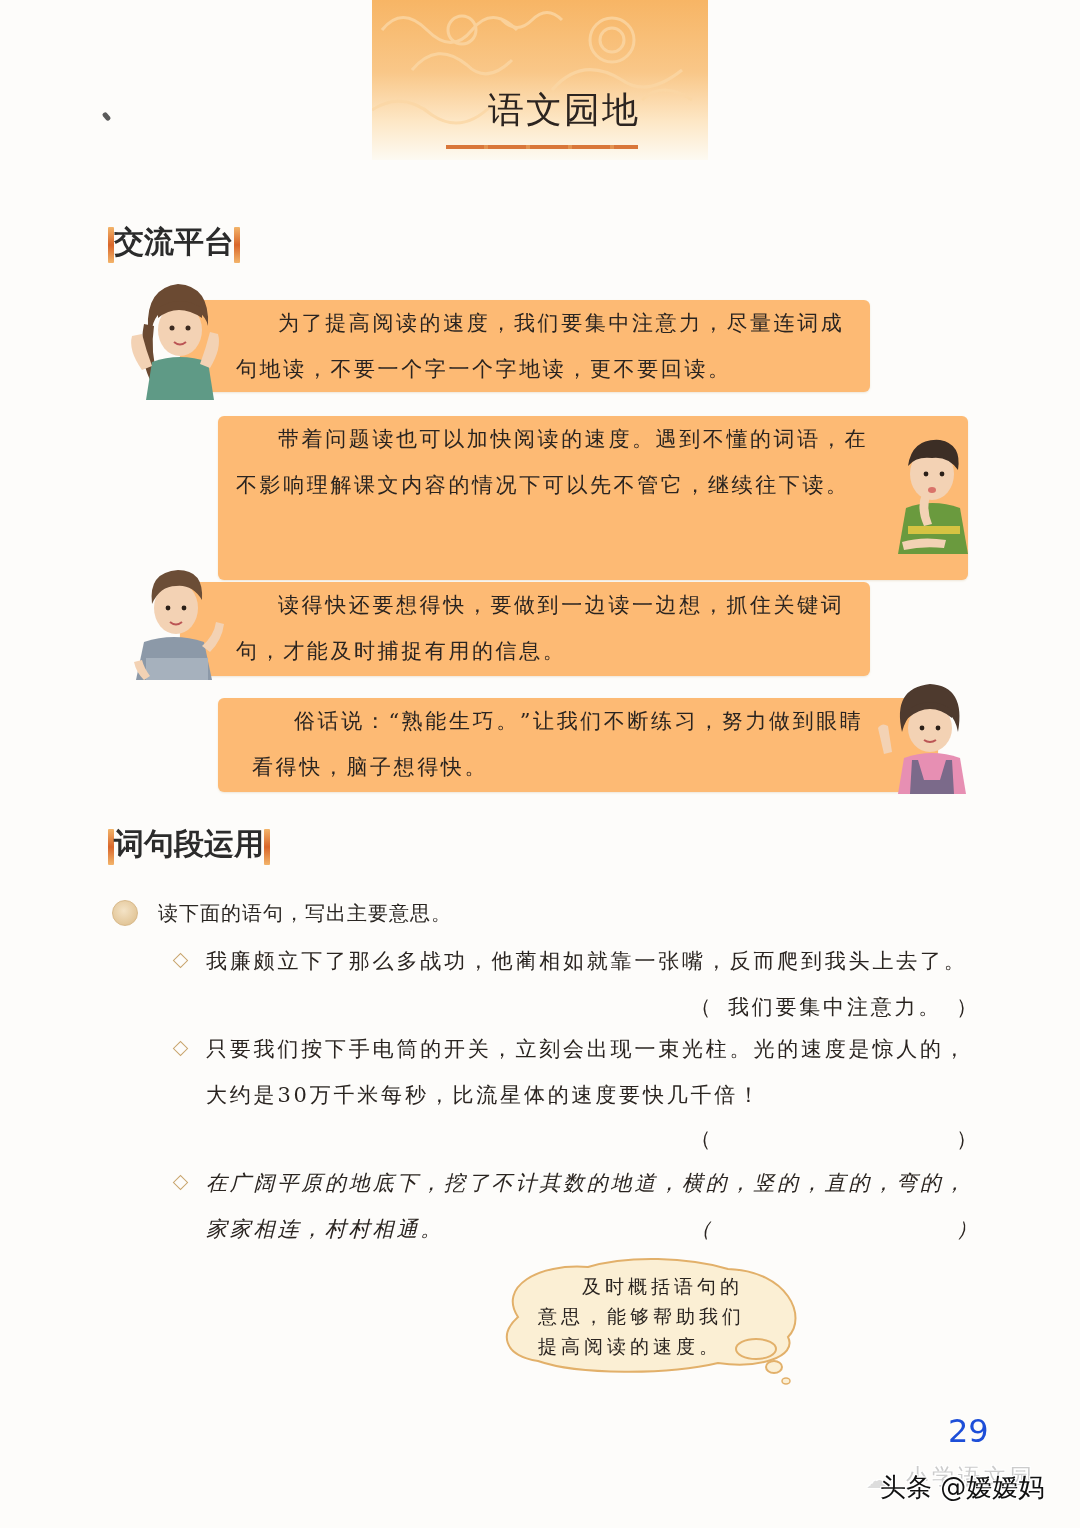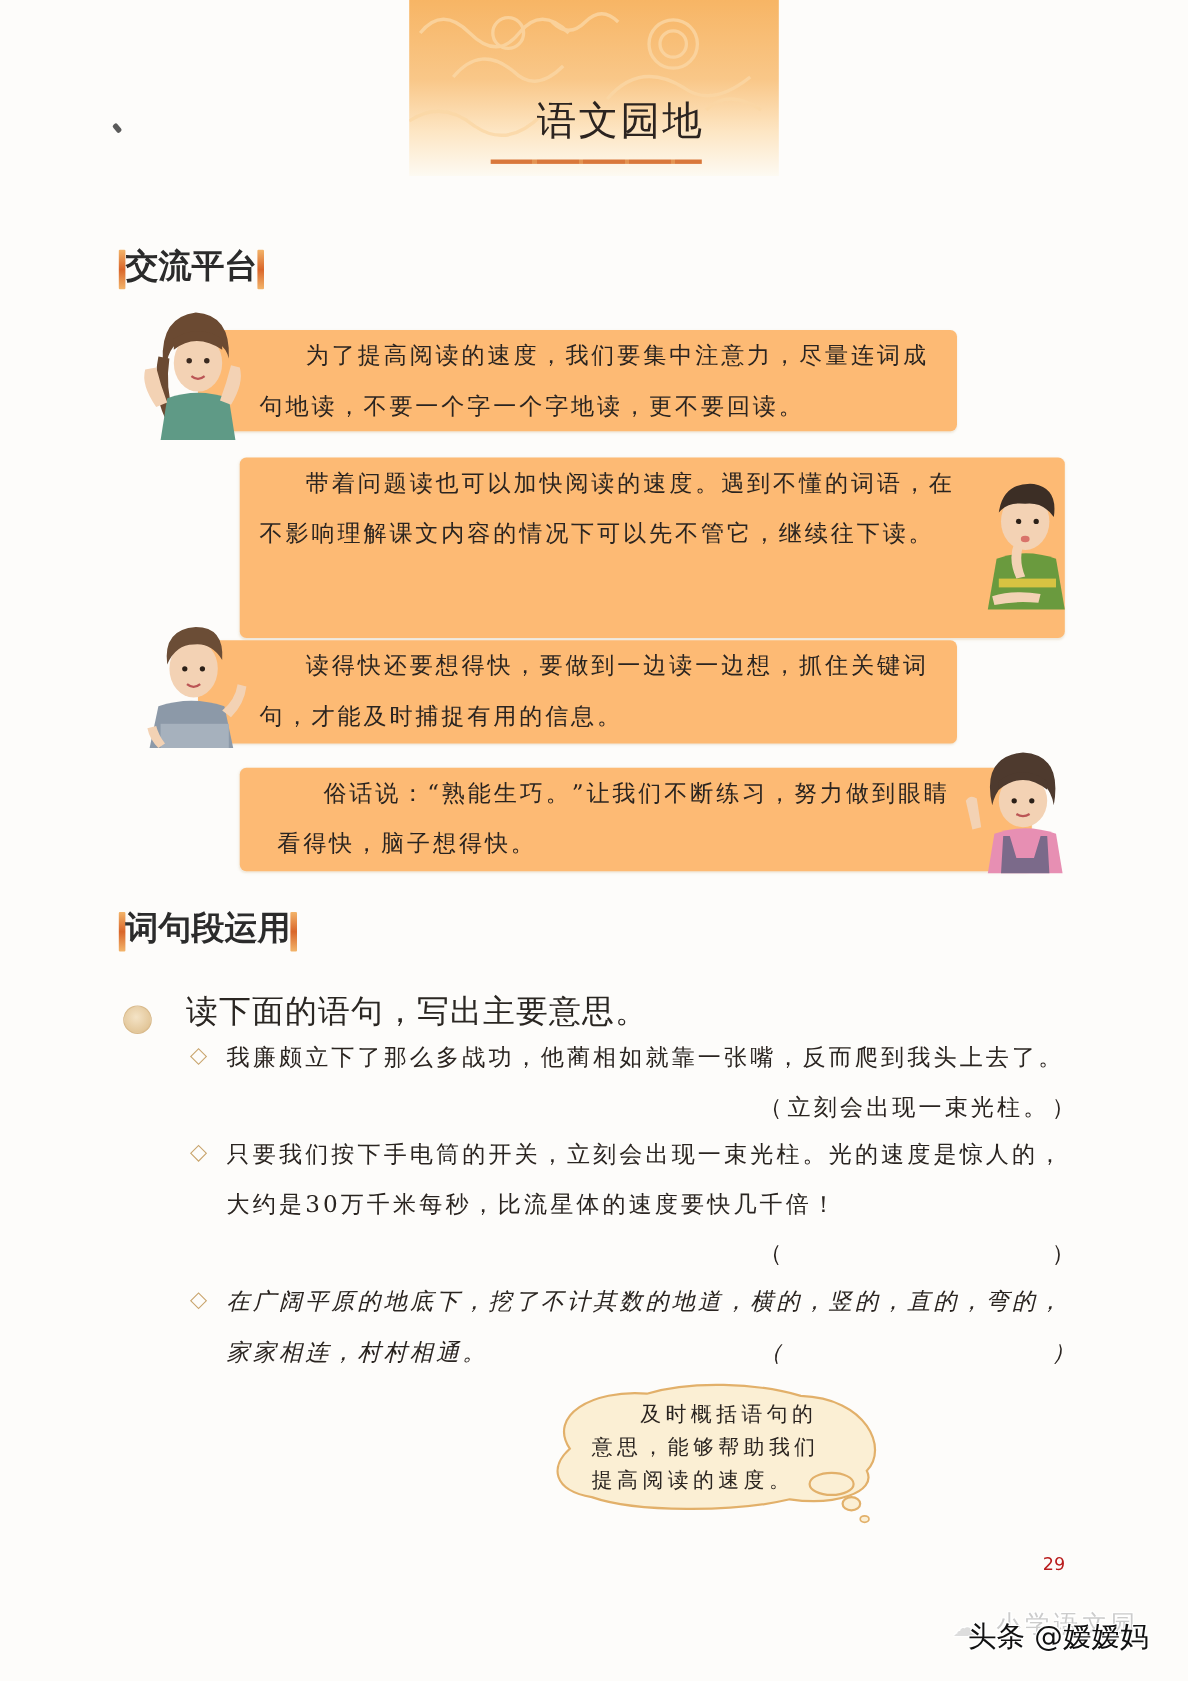--- a/index.html
+++ b/index.html
@@ -33,22 +33,22 @@
     .bubble {
       position: absolute; background: #fdba74; border-radius: 6px;
       box-shadow: 0 1px 2px rgba(200,170,120,0.25);
       font-size: 21px; line-height: 46px; letter-spacing: 2.6px; color: #2a2420;
     }
     .bubble p { text-indent: 2em; }
 
     .kid { position: absolute; }
 
     .task-head {
-      position: absolute; left: 112px; top: 900px; display: flex; align-items: flex-end; gap: 31px;
-      font-size: 29px; color: #2a2622; letter-spacing: 1px;
+      position: absolute; left: 112px; top: 900px; display: flex; align-items: flex-start; gap: 20px;
+      font-size: 20px; color: #2a2622; letter-spacing: 1px;
     }
     .coin {
       width: 26px; height: 26px; border-radius: 50%;
       background: radial-gradient(circle at 45% 40%, #f4e3c6 0%, #e3c79a 70%, #cfa874 100%);
       border: 1px solid #d8b98a;
     }
 
     .item { position: absolute; left: 172px; width: 810px; font-size: 21px; line-height: 46px; letter-spacing: 2.8px; color: #2a2420; }
     .item .diamond {
       position: absolute; left: 3px; top: 17px; width: 11px; height: 11px;
@@ -65,21 +65,21 @@
     }
     .thought svg { position: absolute; left: 0; top: 0; }
     .thought .tt {
       position: absolute; left: 40px; top: 14px; width: 230px;
       font-size: 19px; line-height: 30px; letter-spacing: 4px; color: #2a2420;
     }
     .thought .tt span { display: block; }
     .thought .tt .l1 { padding-left: 44px; }
 
     .page-number {
-      position: absolute; left: 948px; top: 1412px; font-family: "DejaVu Sans", sans-serif; font-size: 16px; color: #b91c1c;
+      position: absolute; left: 948px; top: 1412px; font-family: "DejaVu Sans", sans-serif; font-size: 32px; color: #1d4ed8;
     }
     .watermark {
       position: absolute; left: 880px; top: 1470px; display: flex; align-items: center;
       font-family: "DejaVu Sans", sans-serif; font-size: 26px; color: #111;
       text-shadow: 1px 1px 0 #fff, -1px -1px 0 #fff, 1px -1px 0 #fff, -1px 1px 0 #fff;
     }
     .watermark .faded { position: absolute; left: 26px; top: -8px; color: #ccc; font-size: 22px; z-index: 0; letter-spacing: 4px; }
     .watermark .wm-icon { position: absolute; left: -14px; top: -2px; color: #ddd; font-size: 22px; z-index: 0; }
     .watermark .main { position: relative; z-index: 1; }
 
@@ -184,21 +184,21 @@
 <div class="task-head">
   <span class="coin"></span>
   <span>读下面的语句，写出主要意思。</span>
 </div>
 
 <div class="item" style="top:938px;">
   <span class="diamond"></span>
   <div class="text">我廉颇立下了那么多战功，他蔺相如就靠一张嘴，反而爬到我头上去了。</div>
   <div class="answer" style="top:46px;">
     <span>（</span>
-    <span class="fill">立刻会出现一束光柱。</span>
+    <span class="fill">我们要集中注意力。</span>
     <span>）</span>
   </div>
 </div>
 
 <div class="item" style="top:1026px;">
   <span class="diamond"></span>
   <div class="text">只要我们按下手电筒的开关，立刻会出现一束光柱。光的速度是惊人的，大约是30万千米每秒，比流星体的速度要快几千倍！</div>
   <div class="answer" style="top:90px;">
     <span>（</span>
     <span class="fill"></span>

